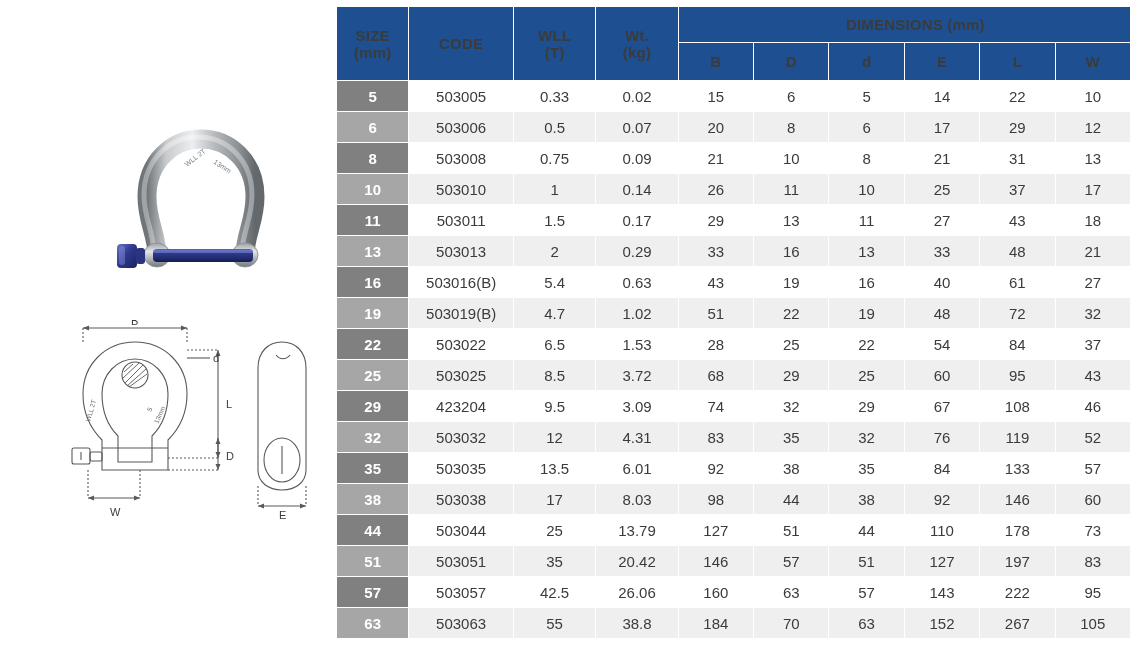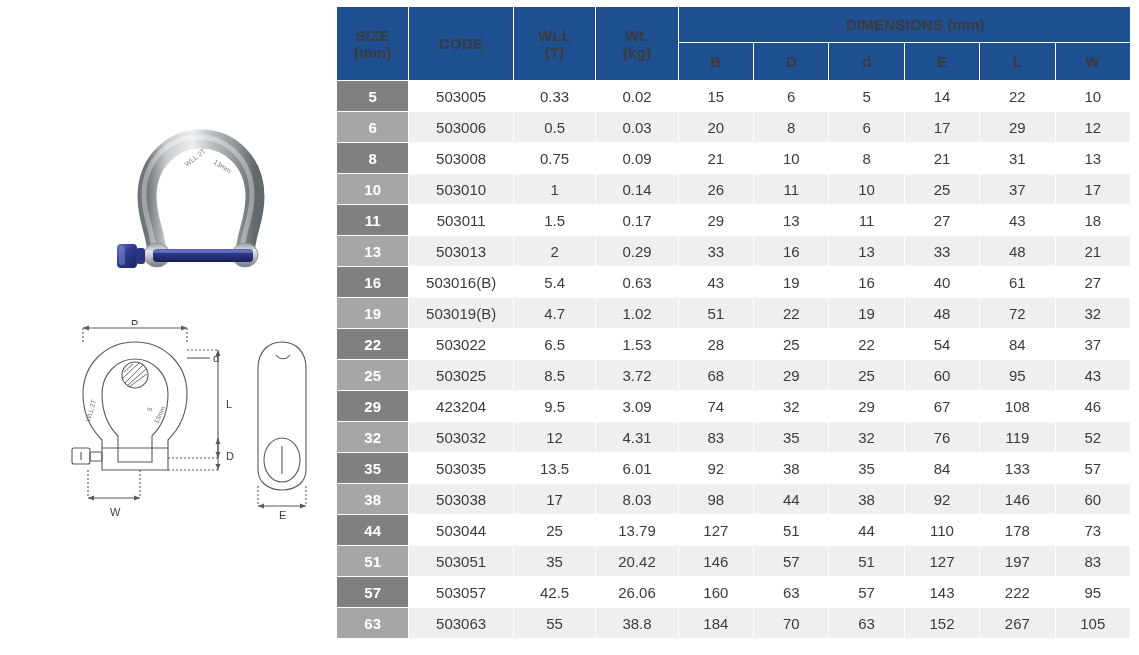--- a/index.html
+++ b/index.html
@@ -319,21 +319,21 @@
             <td class="data">6</td>
             <td class="data">5</td>
             <td class="data">14</td>
             <td class="data">22</td>
             <td class="data">10</td>
           </tr>
           <tr class="even">
             <td class="size-cell">6</td>
             <td class="data">503006</td>
             <td class="data">0.5</td>
-            <td class="data">0.03</td>
+            <td class="data">0.07</td>
             <td class="data">20</td>
             <td class="data">8</td>
             <td class="data">6</td>
             <td class="data">17</td>
             <td class="data">29</td>
             <td class="data">12</td>
           </tr>
           <tr class="odd">
             <td class="size-cell">8</td>
             <td class="data">503008</td>

